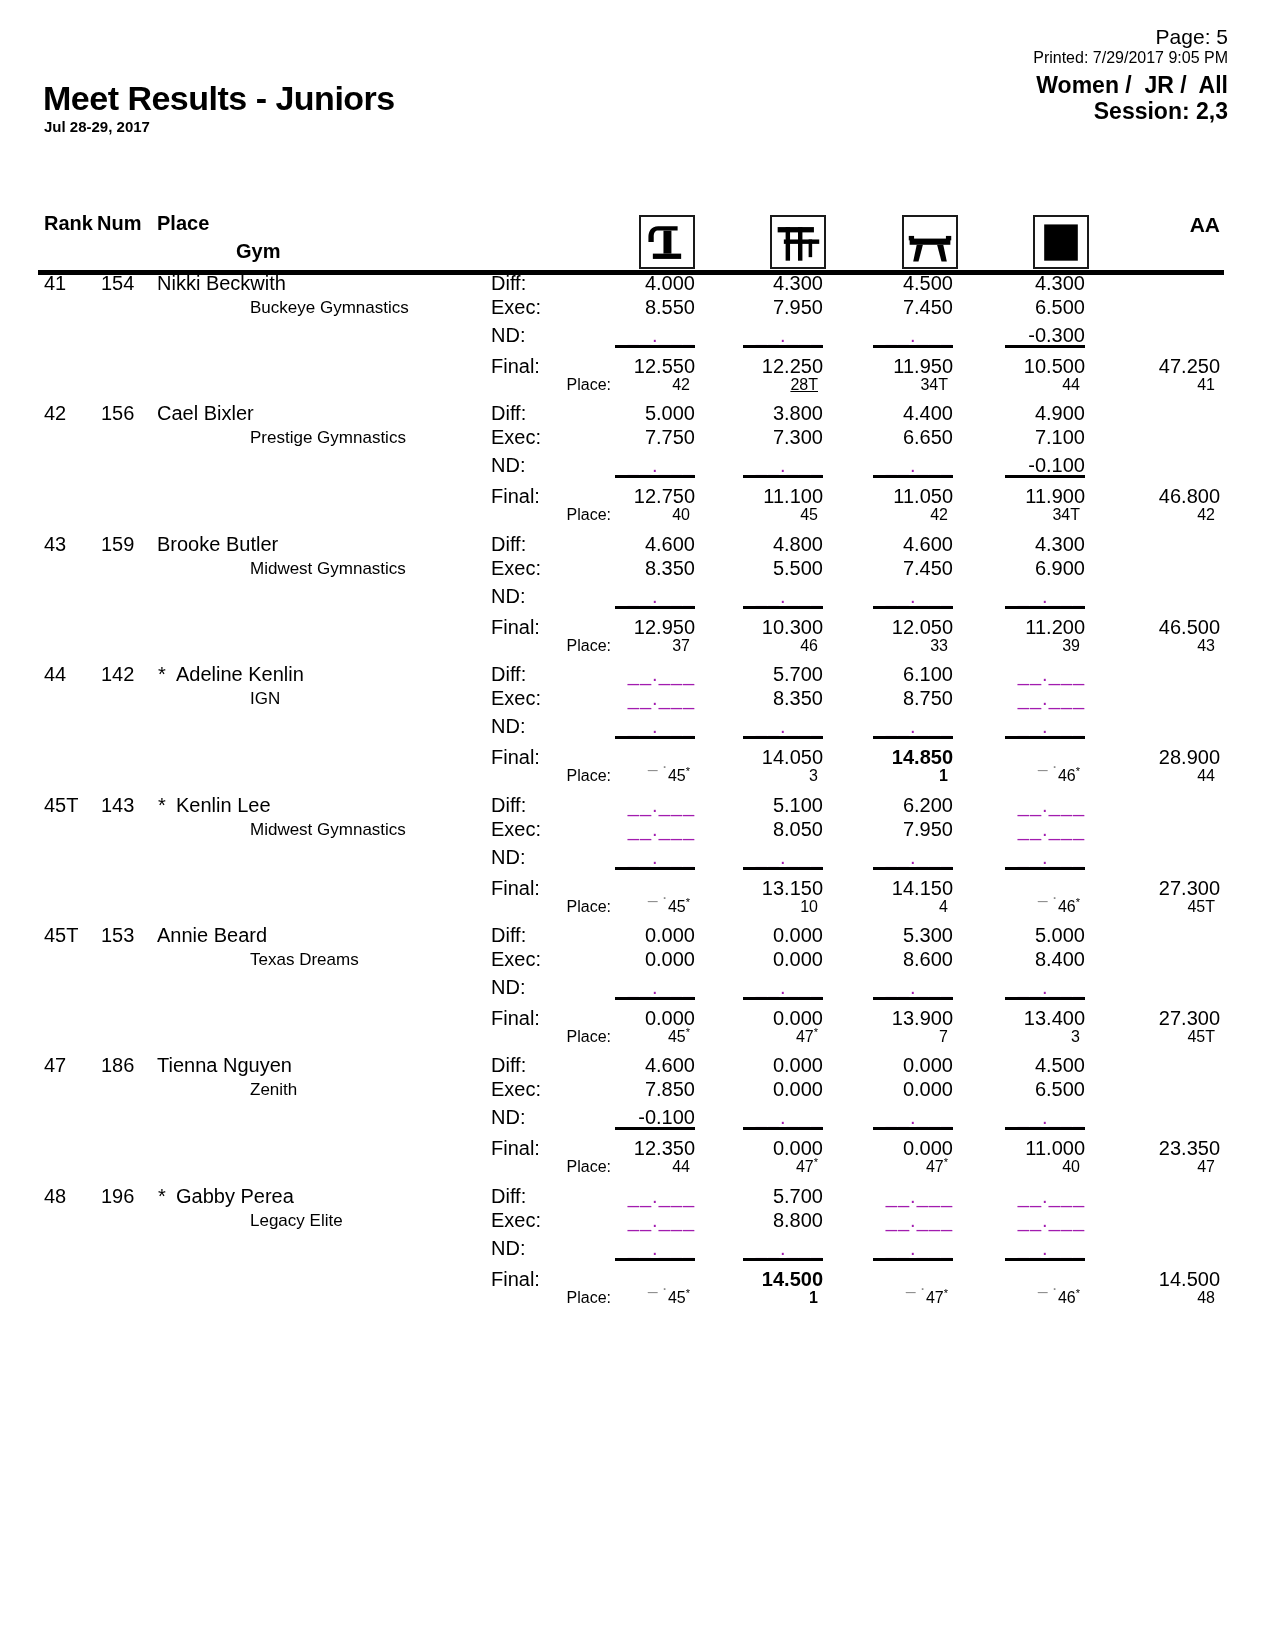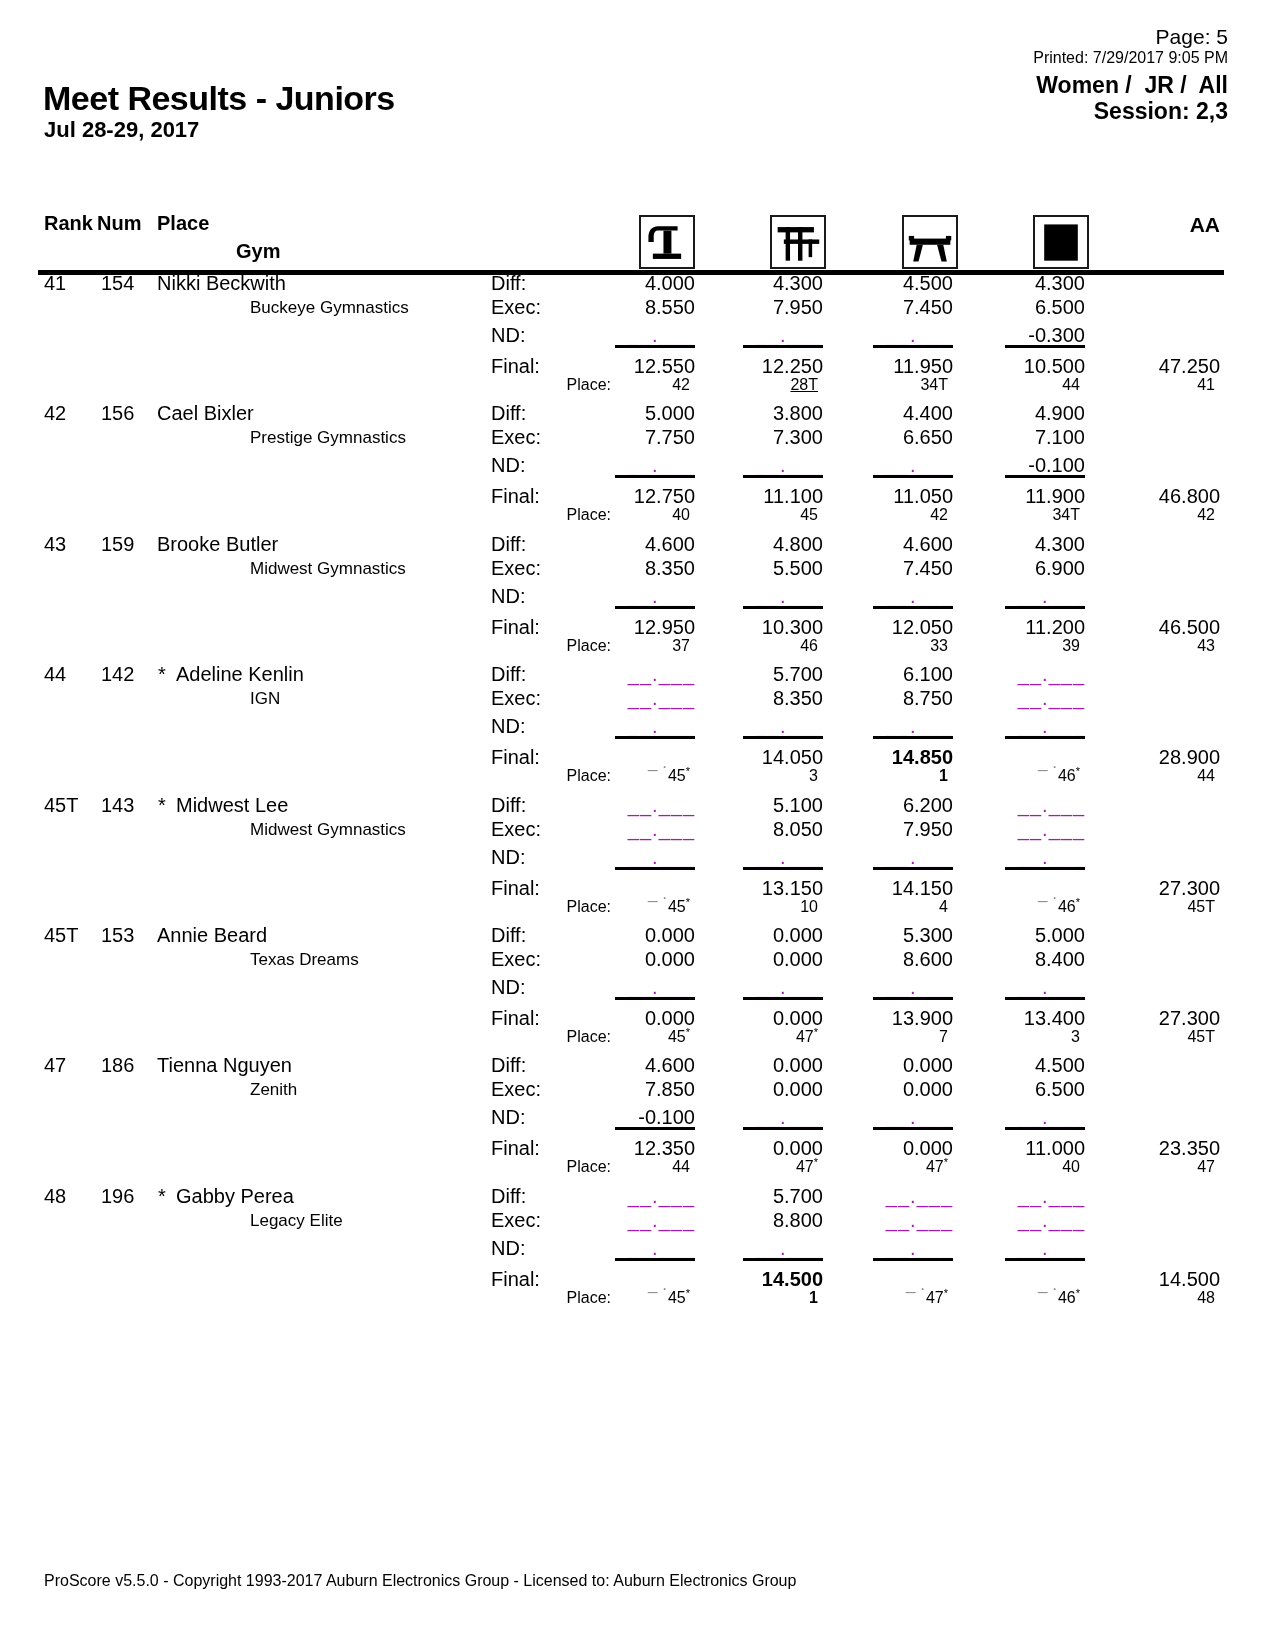--- a/index.html
+++ b/index.html
@@ -1,21 +1,21 @@
 <!DOCTYPE html>
 <html><head>
 <meta charset="utf-8">
 <style>
   html,body{margin:0;padding:0;background:#e8e8e8;}
   .page{position:relative;width:1275px;height:1650px;background:#ffffff;overflow:hidden;
         font-family:"Liberation Sans",sans-serif;color:#000;}
   .abs{position:absolute;white-space:pre;}
   .title{font-size:47px;font-weight:bold;letter-spacing:-1px;line-height:1;}
   .subtitle{font-size:34px;font-weight:bold;letter-spacing:-0.5px;line-height:1;}
-  .daterange{font-size:22px;font-weight:bold;line-height:1;}
+  .daterange{font-size:15px;font-weight:bold;line-height:1;}
   .r{text-align:right;}
   .pageno{font-size:21px;line-height:1;}
   .printed{font-size:16px;line-height:1;}
   .division,.session{font-size:23px;font-weight:bold;line-height:1;}
   .colhead{font-size:20px;font-weight:bold;line-height:1;}
   .aahead{font-size:21px;font-weight:bold;line-height:1;}
   .rule{position:absolute;left:38px;top:270px;width:1186px;height:5px;background:#000;}
   .iconbox{position:absolute;top:215px;width:56px;height:54px;border:2px solid #1a1a1a;background:#fff;box-sizing:border-box;}
   .iconbox svg{display:block;margin:3px auto 0 auto;}
   .footer{font-size:16px;line-height:1;}
@@ -231,21 +231,21 @@
         <div class="ndline" style="right: 190px; top: 72px;"></div>
         <span class="abs cell score blankfinal" style="right: 218px; top: 90px;">_ .</span>
         <span class="abs cell place" style="right: 195px; top: 104px;">46<span class="sup">*</span></span>
         <span class="abs cell score" style="right: 55px; top: 83px;">28.900</span>
         <span class="abs cell place" style="right: 60px; top: 104px;">44</span>
       </div>
       <div class="block" style="top: 794.6px;">
         <span class="abs cell" style="left: 44px; top: 0px;">45T</span>
         <span class="abs cell" style="left: 101px; top: 0px;">143</span>
         <span class="abs cell" style="left: 158px; top: 0px;">*</span>
-        <span class="abs cell" style="left: 176px; top: 0px;">Midwest Lee</span>
+        <span class="abs cell" style="left: 176px; top: 0px;">Kenlin Lee</span>
         <span class="abs cell gym" style="left: 250px; top: 26px;">Midwest Gymnastics</span>
         <span class="abs cell rowlabel" style="right: 664px; top: 0px;">Diff:</span>
         <span class="abs cell rowlabel" style="right: 664px; top: 24px;">Exec:</span>
         <span class="abs cell rowlabel" style="right: 664px; top: 52px;">ND:</span>
         <span class="abs cell rowlabel" style="right: 664px; top: 83px;">Final:</span>
         <span class="abs cell rowlabel place" style="right: 664px; top: 104px;">Place:</span>
         <span class="abs cell score blank" style="right: 580px; top: 0px;">__.___</span>
         <span class="abs cell score blank" style="right: 580px; top: 24px;">__.___</span>
         <span class="abs cell score blank" style="right: 580px; top: 52px;">__.___</span>
         <div class="ndline" style="right: 580px; top: 72px;"></div>
@@ -379,14 +379,13 @@
         <span class="abs cell score blank" style="right: 190px; top: 24px;">__.___</span>
         <span class="abs cell score blank" style="right: 190px; top: 52px;">__.___</span>
         <div class="ndline" style="right: 190px; top: 72px;"></div>
         <span class="abs cell score blankfinal" style="right: 218px; top: 90px;">_ .</span>
         <span class="abs cell place" style="right: 195px; top: 104px;">46<span class="sup">*</span></span>
         <span class="abs cell score" style="right: 55px; top: 83px;">14.500</span>
         <span class="abs cell place" style="right: 60px; top: 104px;">48</span>
       </div>
     </div>
 
-  <div class="abs footer" style="left:44px;top:1573px">ProScore v5.5.0 - Copyright 1993-2017 Auburn Electronics Group - Licensed to: Auburn Electronics Group</div>
 </div>
 
 </body></html>

